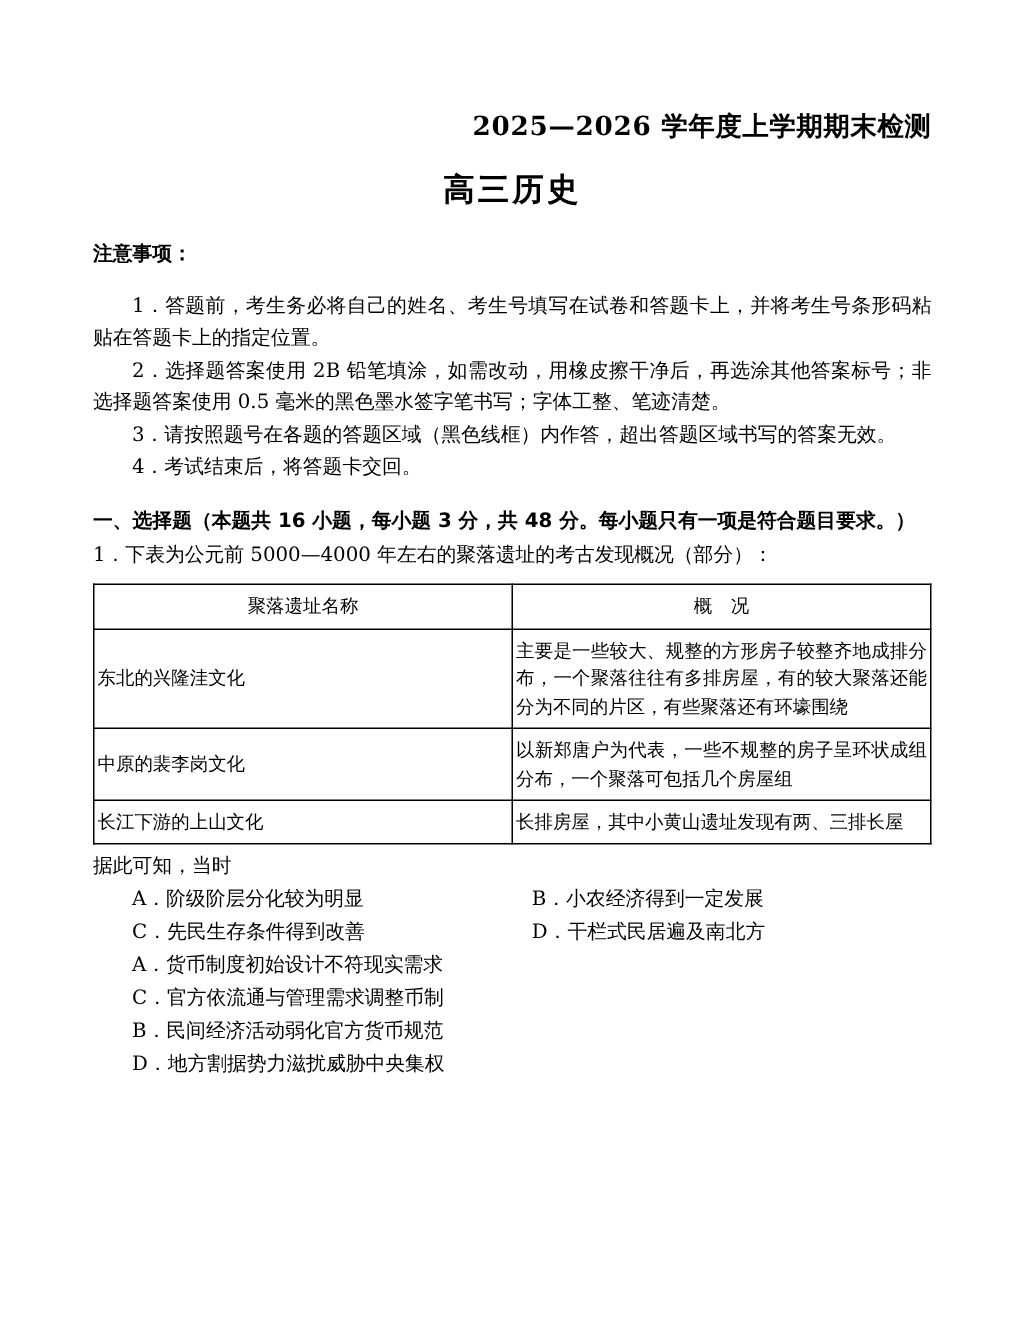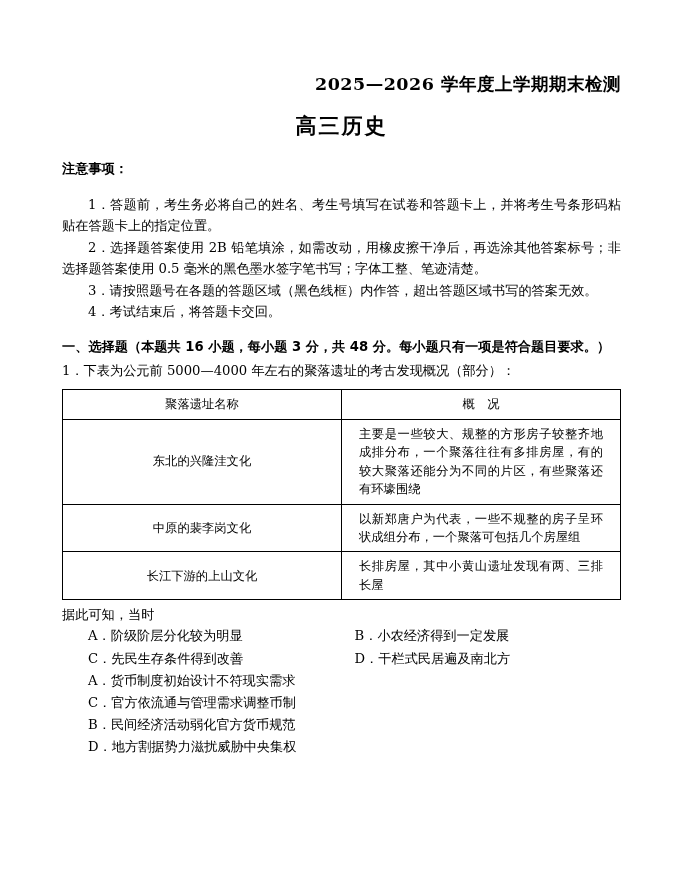--- a/index.html
+++ b/index.html
@@ -74,30 +74,30 @@
     border-collapse: collapse;
     width: 100%;
     margin: 8px 0 4px 0;
     table-layout: fixed;
   }
   table.info td, table.info th {
     border: 1px solid #000;
     font-family: "DejaVu Serif", "Liberation Serif", serif;
     font-size: 12.3px;
     line-height: 1.5;
-    padding: 5px 17px;
+    padding: 5px 2px;
     vertical-align: middle;
     text-align: justify;
   }
   table.info th {
     text-align: center;
     font-weight: normal;
   }
   table.info td.name {
-    text-align: center;
+    text-align: left;
     width: 138px;
   }
   .opt-row {
     display: flex;
     font-family: "DejaVu Serif", "Liberation Serif", serif;
     font-size: 13.2px;
     line-height: 1.7;
     padding-left: 26px;
   }
   .opt-row > div {

